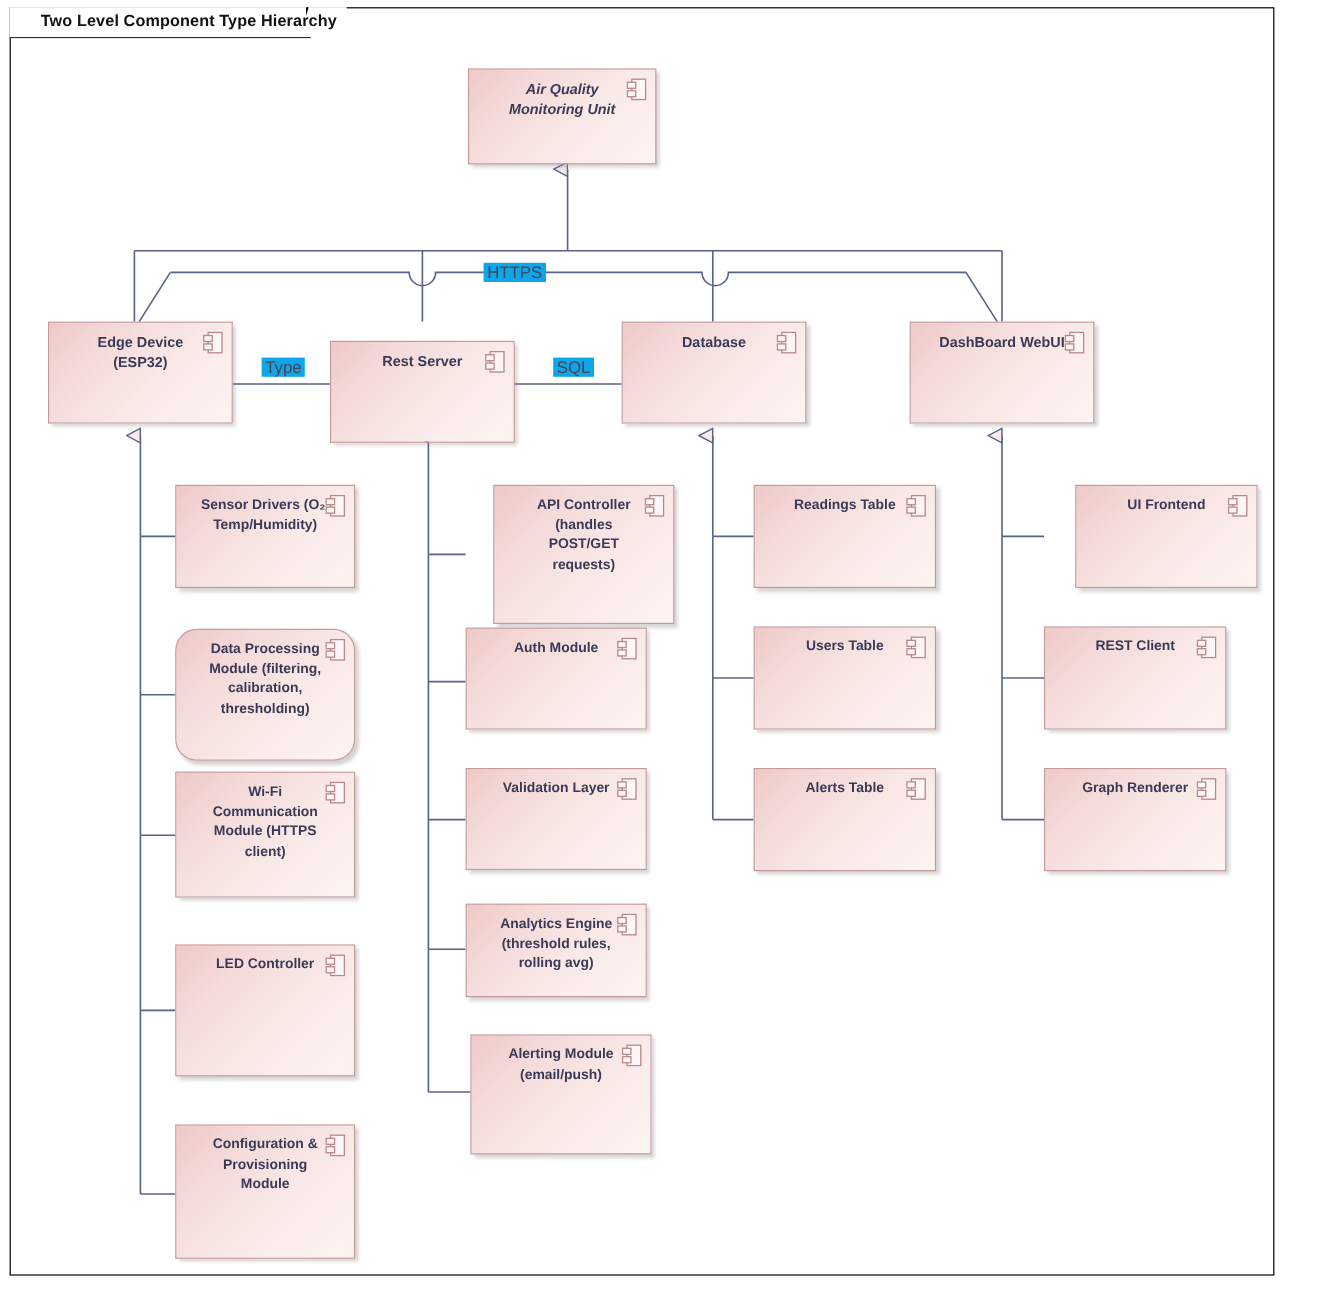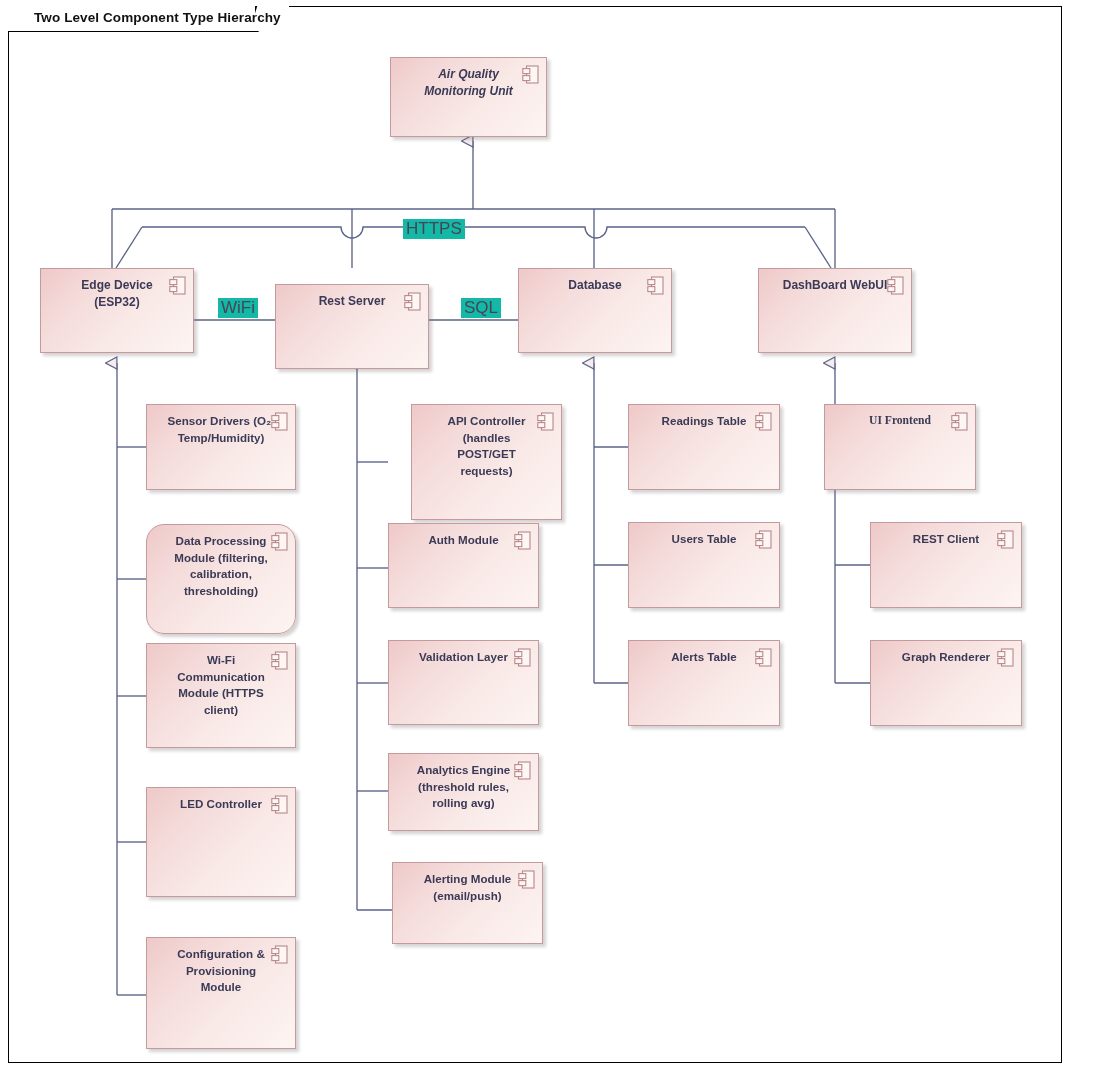--- a/index.html
+++ b/index.html
@@ -55,21 +55,21 @@
     color:#3b3a56;
     white-space:pre-line;
   }
   .component.lvl1 .cmp-label,
   .component.lvl2 .cmp-label{font-size:12px;}
   .cmp-icon{position:absolute;right:7px;top:7px;width:17px;height:19px;}
 
   
   .edge-label{
     position:absolute;z-index:4;
-    font-size:17px;color:#474455;background:#14b8a6;
+    font-size:14px;color:#474455;background:#0ea5e9;
     padding:0 3px;white-space:nowrap;
   }
 </style>
 </head>
 <body>
 
 <div id="diagram-frame"></div>
 
 <div id="title-tab">
   <div class="tab-shape"></div>
@@ -129,21 +129,21 @@
 
     <line x1="835" y1="447" x2="835" y2="363" marker-end="url(#genArrow)"></line>
     <path d="M835 447 L835 683"></path>
     <path d="M835 447 L870 447"></path>
     <path d="M835 565 L870 565"></path>
     <path d="M835 683 L870 683"></path>
   </g>
 </svg>
 
 <div class="edge-label" style="left:403px;top:219px;">HTTPS</div>
-<div class="edge-label" style="left:218px;top:298px;">WiFi</div>
+<div class="edge-label" style="left:218px;top:298px;">Type</div>
 <div class="edge-label" style="left:461px;top:298px;">SQL</div>
 
 <div class="component lvl1" style="left:390px;top:57px;width:157px;height:80px;font-style:italic;">
   <div class="cmp-label">Air Quality
 Monitoring Unit</div>
   <svg class="cmp-icon" viewBox="0 0 17 19">
     <rect x="4.5" y="1" width="11.5" height="17" fill="#fdf6f4" stroke="#b9888a" stroke-width="1.1"></rect>
     <rect x="0.8" y="3.6" width="7" height="5" fill="#fdf6f4" stroke="#b9888a" stroke-width="1.1"></rect>
     <rect x="0.8" y="10.6" width="7" height="5" fill="#fdf6f4" stroke="#b9888a" stroke-width="1.1"></rect>
   </svg>
@@ -274,21 +274,21 @@
   <div class="cmp-label">Analytics Engine
 (threshold rules,
 rolling avg)</div>
   <svg class="cmp-icon" viewBox="0 0 17 19">
     <rect x="4.5" y="1" width="11.5" height="17" fill="#fdf6f4" stroke="#b9888a" stroke-width="1.1"></rect>
     <rect x="0.8" y="3.6" width="7" height="5" fill="#fdf6f4" stroke="#b9888a" stroke-width="1.1"></rect>
     <rect x="0.8" y="10.6" width="7" height="5" fill="#fdf6f4" stroke="#b9888a" stroke-width="1.1"></rect>
   </svg>
 </div>
 
-<div class="component" style="left:392px;top:862px;width:151px;height:82px;">
+<div class="component" style="left:392px;top:862px;width:151px;height:100px;">
   <div class="cmp-label">Alerting Module
 (email/push)</div>
   <svg class="cmp-icon" viewBox="0 0 17 19">
     <rect x="4.5" y="1" width="11.5" height="17" fill="#fdf6f4" stroke="#b9888a" stroke-width="1.1"></rect>
     <rect x="0.8" y="3.6" width="7" height="5" fill="#fdf6f4" stroke="#b9888a" stroke-width="1.1"></rect>
     <rect x="0.8" y="10.6" width="7" height="5" fill="#fdf6f4" stroke="#b9888a" stroke-width="1.1"></rect>
   </svg>
 </div>
 
 <div class="component" style="left:628px;top:404px;width:152px;height:86px;">
@@ -311,21 +311,21 @@
 
 <div class="component" style="left:628px;top:640px;width:152px;height:86px;">
   <div class="cmp-label">Alerts Table</div>
   <svg class="cmp-icon" viewBox="0 0 17 19">
     <rect x="4.5" y="1" width="11.5" height="17" fill="#fdf6f4" stroke="#b9888a" stroke-width="1.1"></rect>
     <rect x="0.8" y="3.6" width="7" height="5" fill="#fdf6f4" stroke="#b9888a" stroke-width="1.1"></rect>
     <rect x="0.8" y="10.6" width="7" height="5" fill="#fdf6f4" stroke="#b9888a" stroke-width="1.1"></rect>
   </svg>
 </div>
 
-<div class="component" style="left:824px;top:404px;width:152px;height:86px;font-family:Liberation Serif, serif;">
+<div class="component" style="left:896px;top:404px;width:152px;height:86px;">
   <div class="cmp-label">UI Frontend</div>
   <svg class="cmp-icon" viewBox="0 0 17 19">
     <rect x="4.5" y="1" width="11.5" height="17" fill="#fdf6f4" stroke="#b9888a" stroke-width="1.1"></rect>
     <rect x="0.8" y="3.6" width="7" height="5" fill="#fdf6f4" stroke="#b9888a" stroke-width="1.1"></rect>
     <rect x="0.8" y="10.6" width="7" height="5" fill="#fdf6f4" stroke="#b9888a" stroke-width="1.1"></rect>
   </svg>
 </div>
 
 <div class="component" style="left:870px;top:522px;width:152px;height:86px;">
   <div class="cmp-label">REST Client</div>

